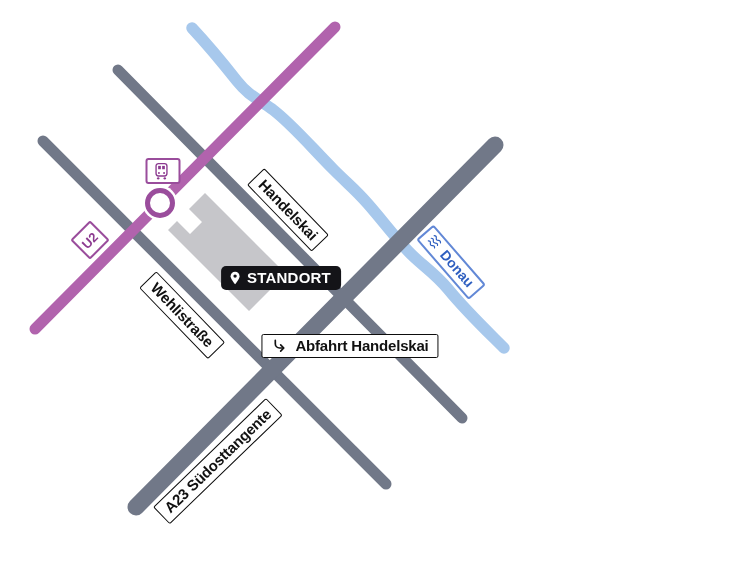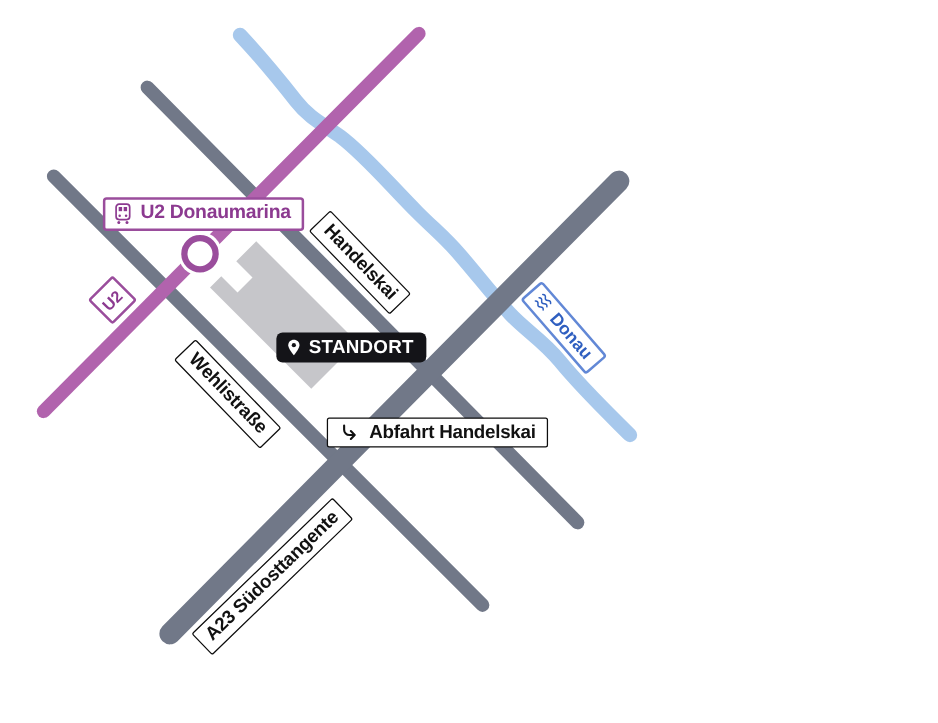--- a/index.html
+++ b/index.html
@@ -72,21 +72,20 @@
   <div class="lab station-label" style="left:163px;top:171px;transform:translate(-50%,-50%);">
     <svg class="icon" viewBox="0 0 20 22" width="16" height="18">
       <rect x="3.2" y="1.8" width="13.6" height="15.4" rx="3" fill="none" stroke="currentColor" stroke-width="1.7"></rect>
       <rect x="5.8" y="4.6" width="3.4" height="4.2" fill="currentColor"></rect>
       <rect x="10.8" y="4.6" width="3.4" height="4.2" fill="currentColor"></rect>
       <circle cx="6.8" cy="13.4" r="1.25" fill="currentColor"></circle>
       <circle cx="13.2" cy="13.4" r="1.25" fill="currentColor"></circle>
       <circle cx="5.9" cy="20.2" r="1.5" fill="currentColor"></circle>
       <circle cx="14.1" cy="20.2" r="1.5" fill="currentColor"></circle>
     </svg>
-    <span>U2 Donaumarina</span>
   </div>
 
   <div class="lab road-label" style="left:288px;top:210px;transform:translate(-50%,-50%) rotate(46deg);">
     <span>Handelskai</span>
   </div>
 
   <div class="lab road-label" style="left:182px;top:315px;transform:translate(-50%,-50%) rotate(46deg);">
     <span>Wehlistraße</span>
   </div>
 

